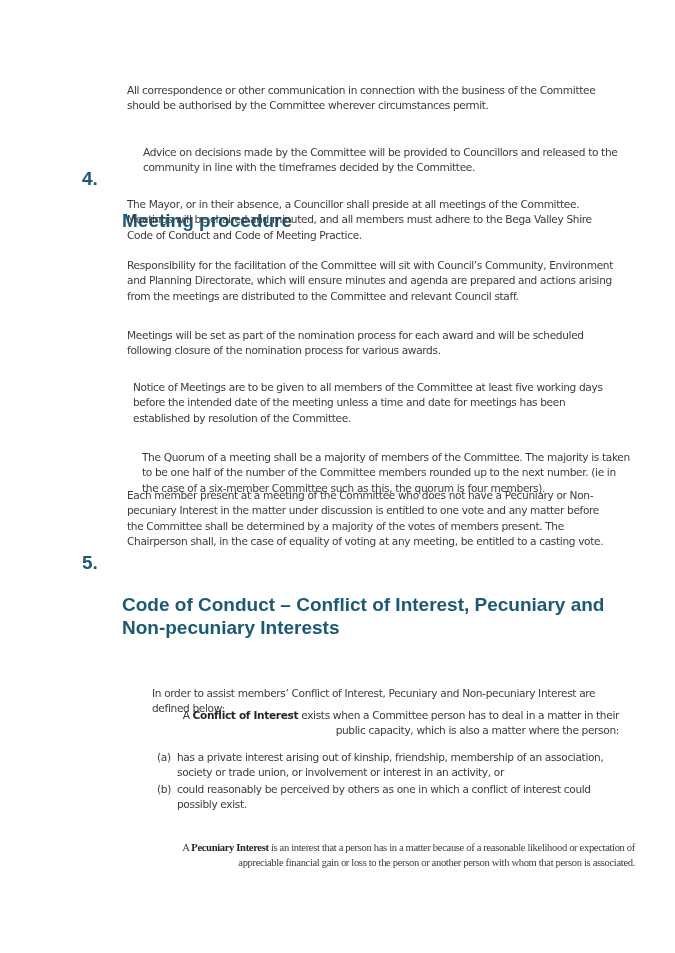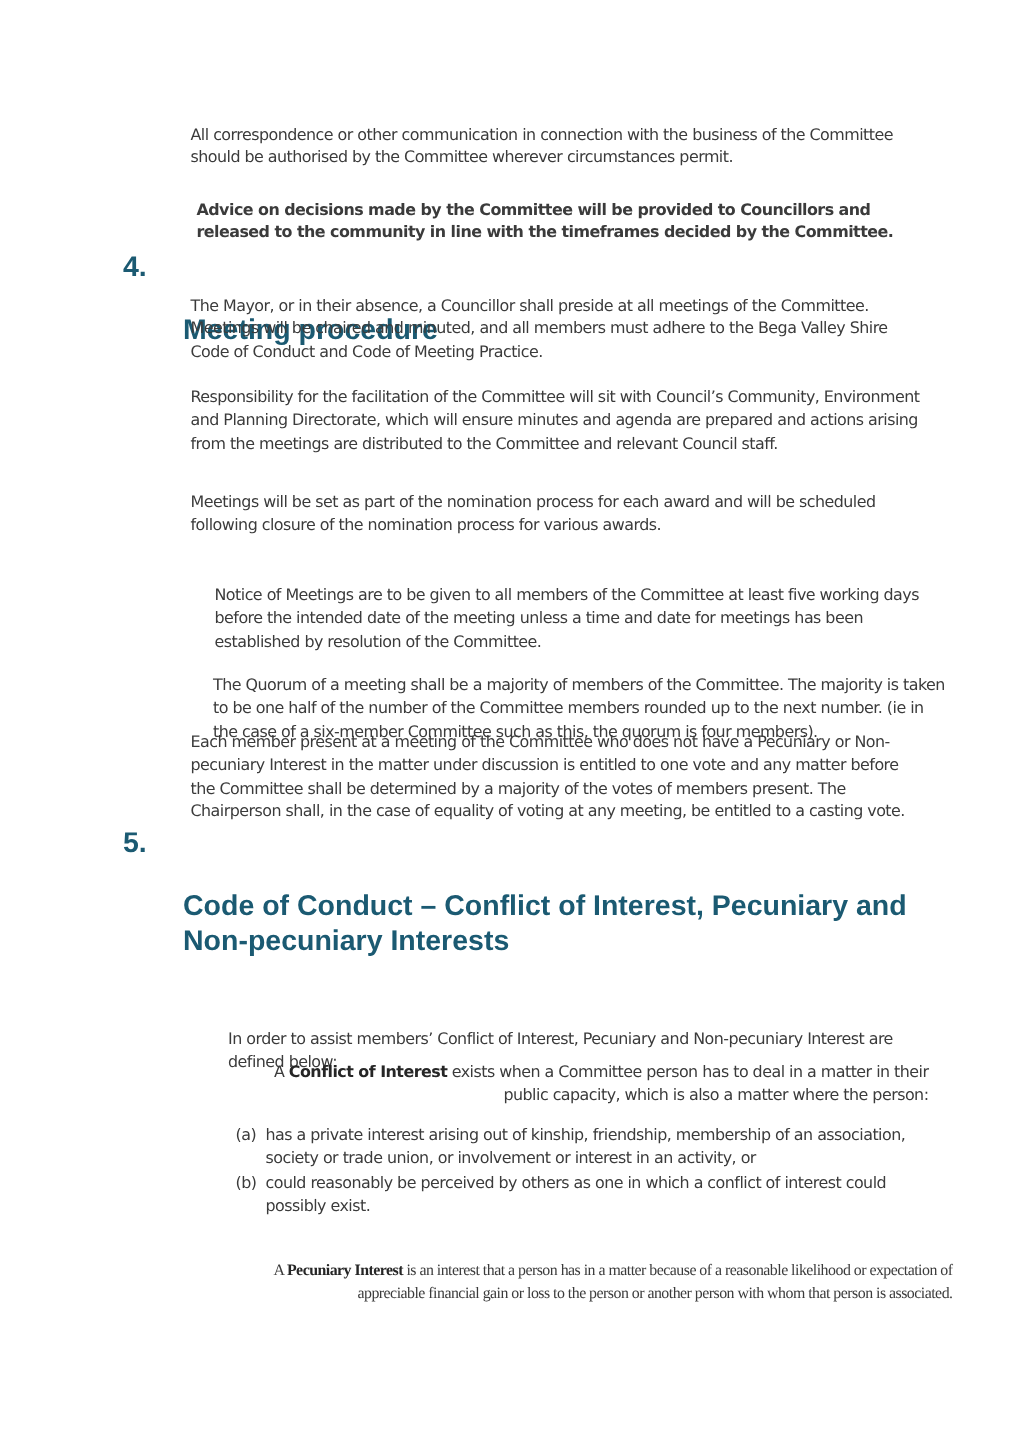--- a/index.html
+++ b/index.html
@@ -25,31 +25,31 @@
     .item { position: absolute; left: 157px; width: 460px; }
     .item .mark { position: absolute; left: 0; width: 20px; }
     .item .txt { position: absolute; left: 20px; width: 440px; }
   </style>
 </head>
 <body>
 
 <div class="page">
 
   <p class="para l1" style="top:83px;margin:0;">All correspondence or other communication in connection with the business of the Committee should be authorised by the Committee wherever circumstances permit.</p>
-  <p class="para l1" style="top:129px;margin:4px;font-weight:bold;">Advice on decisions made by the Committee will be provided to Councillors and released to the community in line with the timeframes decided by the Committee.</p>
+  <p class="para l1" style="top:129px;margin:16px;">Advice on decisions made by the Committee will be provided to Councillors and released to the community in line with the timeframes decided by the Committee.</p>
 
   <div class="heading" style="left:82px;top:168px;">
     <span class="num">4.</span>
     <span class="title">Meeting procedure</span>
   </div>
 
   <p class="para l1" style="top:197px;margin:0;">The Mayor, or in their absence, a Councillor shall preside at all meetings of the Committee. Meetings will be chaired and minuted, and all members must adhere to the Bega Valley Shire Code of Conduct and Code of Meeting Practice.</p>
   <p class="para l1" style="top:328px;margin:0;">Meetings will be set as part of the nomination process for each award and will be scheduled following closure of the nomination process for various awards.</p>
   <p class="para l1" style="top:258px;margin:0;">Responsibility for the facilitation of the Committee will sit with Council’s Community, Environment and Planning Directorate, which will ensure minutes and agenda are prepared and actions arising from the meetings are distributed to the Committee and relevant Council staff.</p>
-  <p class="para l1" style="top:374px;margin:16px;">Notice of Meetings are to be given to all members of the Committee at least five working days before the intended date of the meeting unless a time and date for meetings has been established by resolution of the Committee.</p>
+  <p class="para l1" style="top:374px;margin:6px;">Notice of Meetings are to be given to all members of the Committee at least five working days before the intended date of the meeting unless a time and date for meetings has been established by resolution of the Committee.</p>
   <p class="para l1" style="top:435px;margin:15px;">The Quorum of a meeting shall be a majority of members of the Committee. The majority is taken to be one half of the number of the Committee members rounded up to the next number. (ie in the case of a six-member Committee such as this, the quorum is four members).</p>
   <p class="para l1" style="top:488px;margin:0;">Each member present at a meeting of the Committee who does not have a Pecuniary or Non-pecuniary Interest in the matter under discussion is entitled to one vote and any matter before the Committee shall be determined by a majority of the votes of members present. The Chairperson shall, in the case of equality of voting at any meeting, be entitled to a casting vote.</p>
 
   <div class="heading" style="left:82px;top:552px;">
     <span class="num">5.</span>
     <span class="title">Code of Conduct – Conflict of Interest, Pecuniary and</span>
   </div>
   <div class="heading" style="left:82px;top:575px;">
     <span class="title">Non-pecuniary Interests</span>
   </div>

